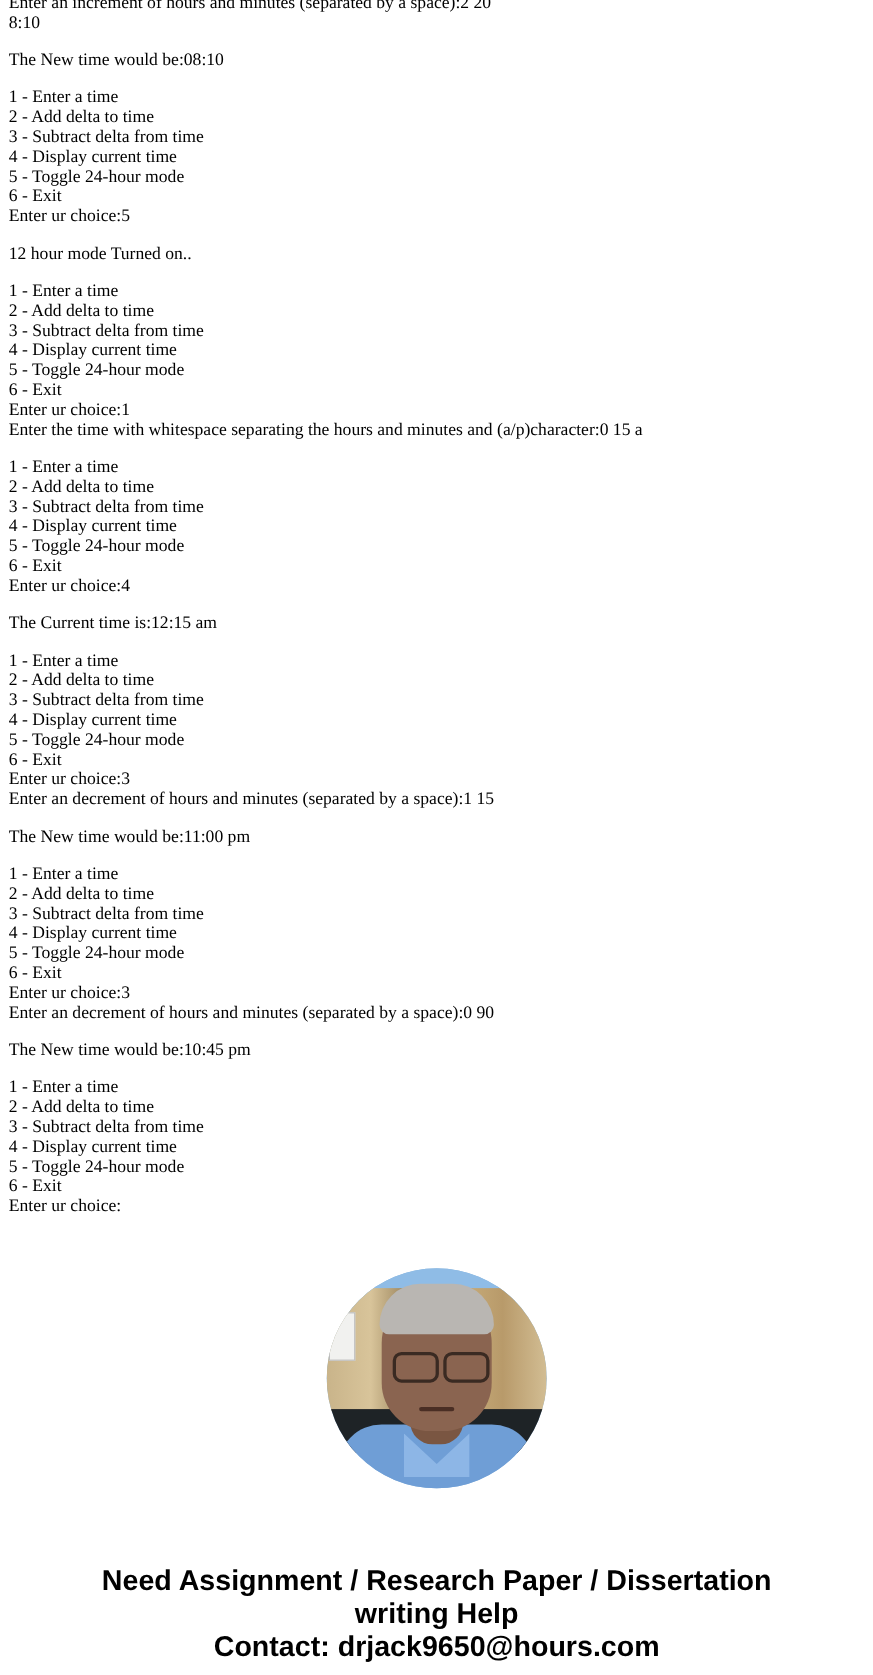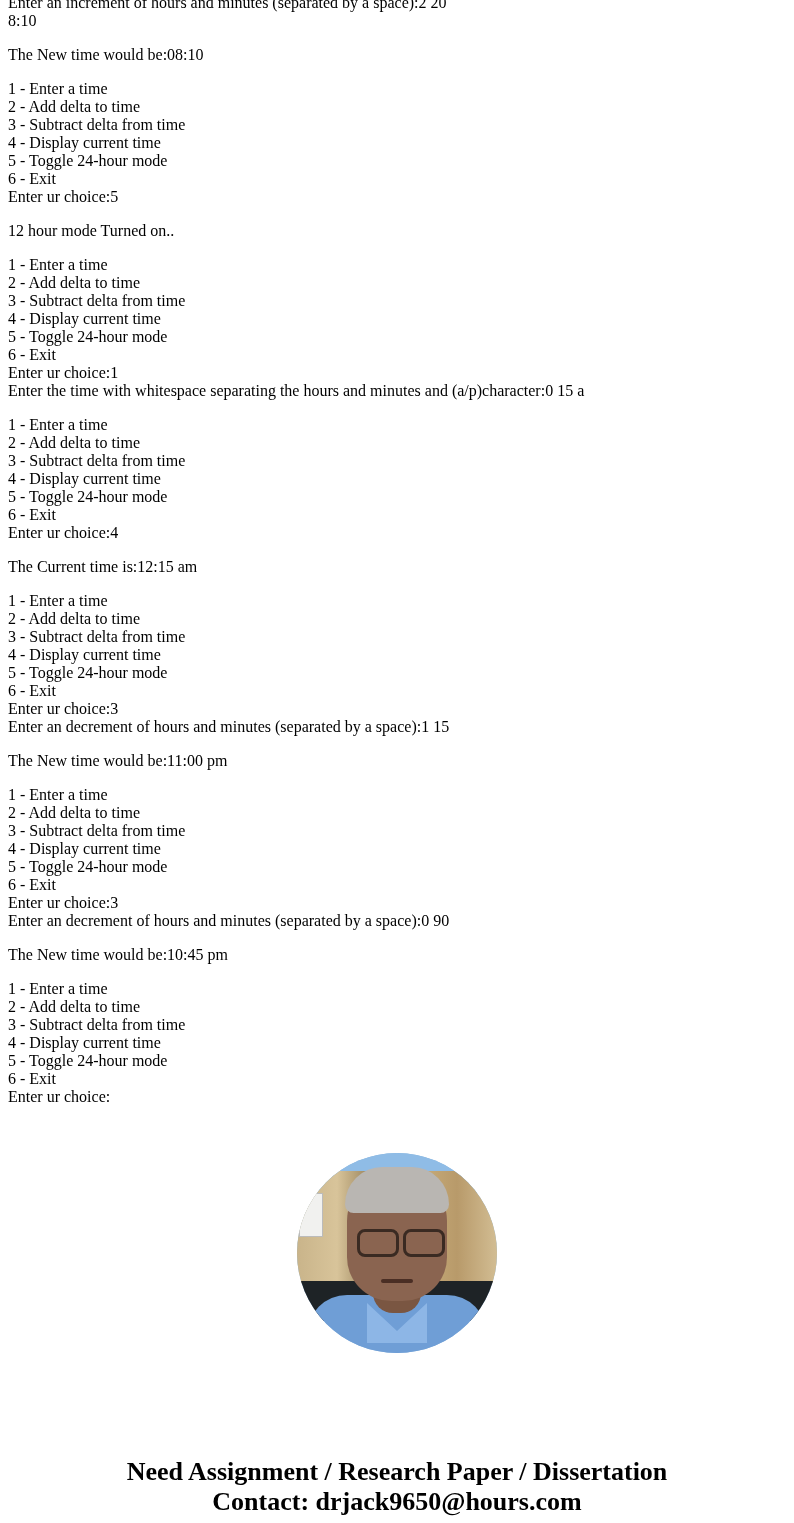--- a/index.html
+++ b/index.html
@@ -51,24 +51,24 @@
     .av-neck { position: absolute; left: 76px; top: 130px; width: 48px; height: 30px; background: #7a5642; border-radius: 0 0 20px 20px; }
     .av-head { position: absolute; left: 50px; top: 20px; width: 100px; height: 128px; border-radius: 48px 48px 44px 44px; background: #8a6450; }
     .av-hair { position: absolute; left: 48px; top: 14px; width: 104px; height: 46px; border-radius: 52px 52px 12px 12px; background: #b9b6b2; }
     .av-glasses-l { position: absolute; left: 60px; top: 76px; width: 36px; height: 22px; border: 3px solid #3a2a22; border-radius: 8px; }
     .av-glasses-r { position: absolute; left: 106px; top: 76px; width: 36px; height: 22px; border: 3px solid #3a2a22; border-radius: 8px; }
     .av-mouth { position: absolute; left: 84px; top: 126px; width: 32px; height: 4px; background: #4a2e24; border-radius: 2px; }
 
     .promo {
       position: absolute;
       left: 0;
-      top: 1457px;
+      top: 1421px;
       width: 794px;
       text-align: center;
-      font-family: Liberation Serif, serif;
+      font-family: Liberation Sans, sans-serif;
       font-weight: bold;
       font-size: 26px;
       line-height: 30px;
       color: #000000;
     }
     .promo span { display: block; }
   </style>
 </head>
 <body>
 
@@ -84,14 +84,15 @@
   <div class="av-collar"></div>
   <div class="av-head"></div>
   <div class="av-hair"></div>
   <div class="av-glasses-l"></div>
   <div class="av-glasses-r"></div>
   <div class="av-mouth"></div>
 </div>
 
 <div class="promo">
   <span>Need Assignment / Research Paper / Dissertation</span>
+  <span>writing Help</span>
   <span>Contact: drjack9650@hours.com</span>
 </div>
 
 </body></html>

